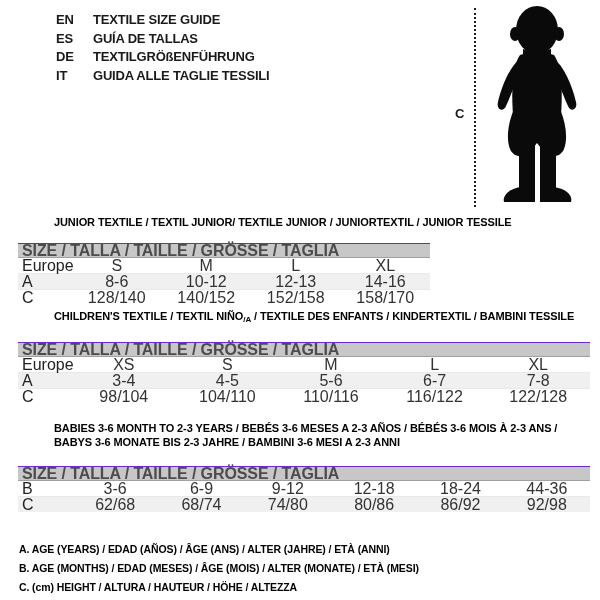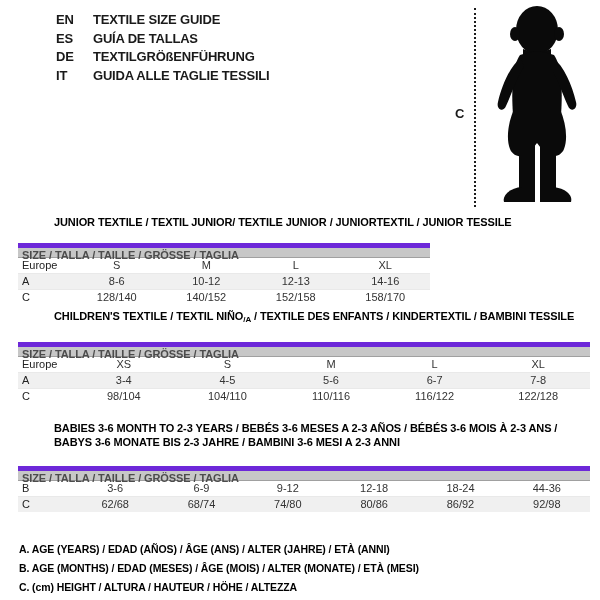--- a/index.html
+++ b/index.html
@@ -32,25 +32,25 @@
   .tsection h2 .sub { font-size:8px; vertical-align:-2px; }
   .tsection h2 .tline { display:block; line-height:13.5px; }
   #junior  { top:216px; width:412px; }
   #junior .size-bar { margin-top:15px; }
   #children { top:310px; width:572px; }
   #children .size-bar { margin-top:18px; }
   #babies  { top:422px; width:572px; }
   #babies .size-bar { margin-top:17px; }
 
   .size-bar {
-    background:var(--bar-bg); height:15px; line-height:14px; font-size:11px;
+    background:var(--bar-bg); height:15px; line-height:14px; font-size:16px;
     font-weight:700; color:#4c4c4c; padding-left:4px; letter-spacing:-0.1px;
-    border-top:5px solid #6d28d9; border-bottom:1px solid #a0a0a0;
+    border-top:1px solid #6d28d9; border-bottom:1px solid #a0a0a0;
   }
-  table.size-table { width:100%; border-collapse:collapse; table-layout:fixed; font-size:11px; color:#333; }
+  table.size-table { width:100%; border-collapse:collapse; table-layout:fixed; font-size:16px; color:#333; }
   table.size-table td { height:15px; line-height:15px; text-align:center; padding:0; white-space:nowrap; }
   table.size-table td.row-label { text-align:left; padding-left:4px; color:#222; }
   table.size-table tr + tr { border-top:1px solid #e9e9e9; }
   table.size-table tr:nth-child(even) { background:var(--alt-row-bg); }
 
   
   .footnotes { position:absolute; left:19px; top:540px; }
   .footnotes div { font-size:10.5px; font-weight:700; color:#000; line-height:19px; letter-spacing:-0.1px; }
 </style>
 </head>

